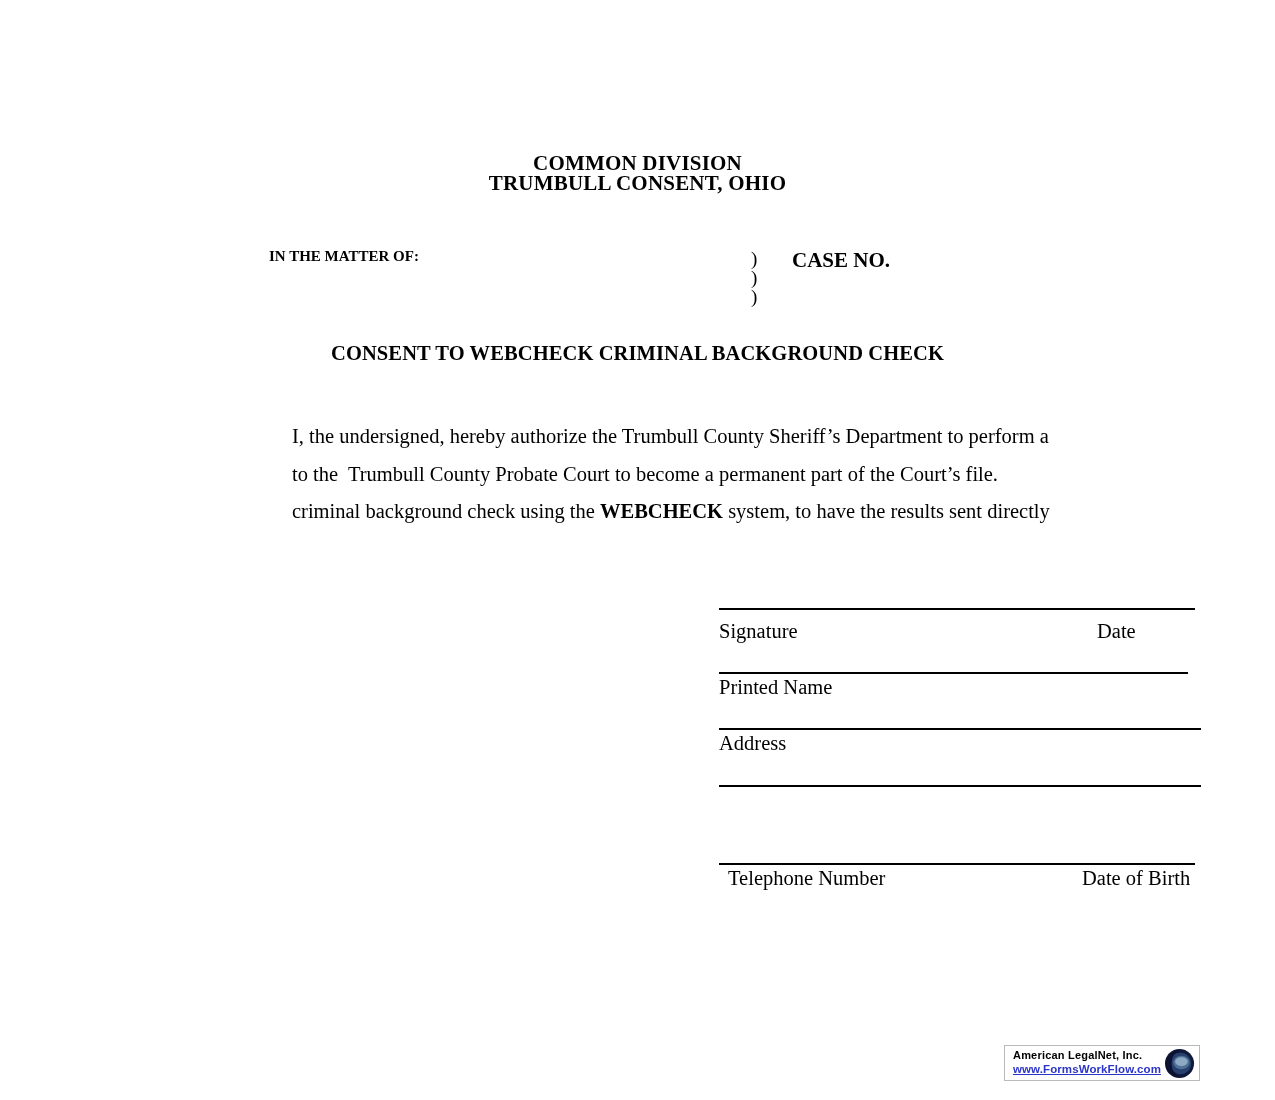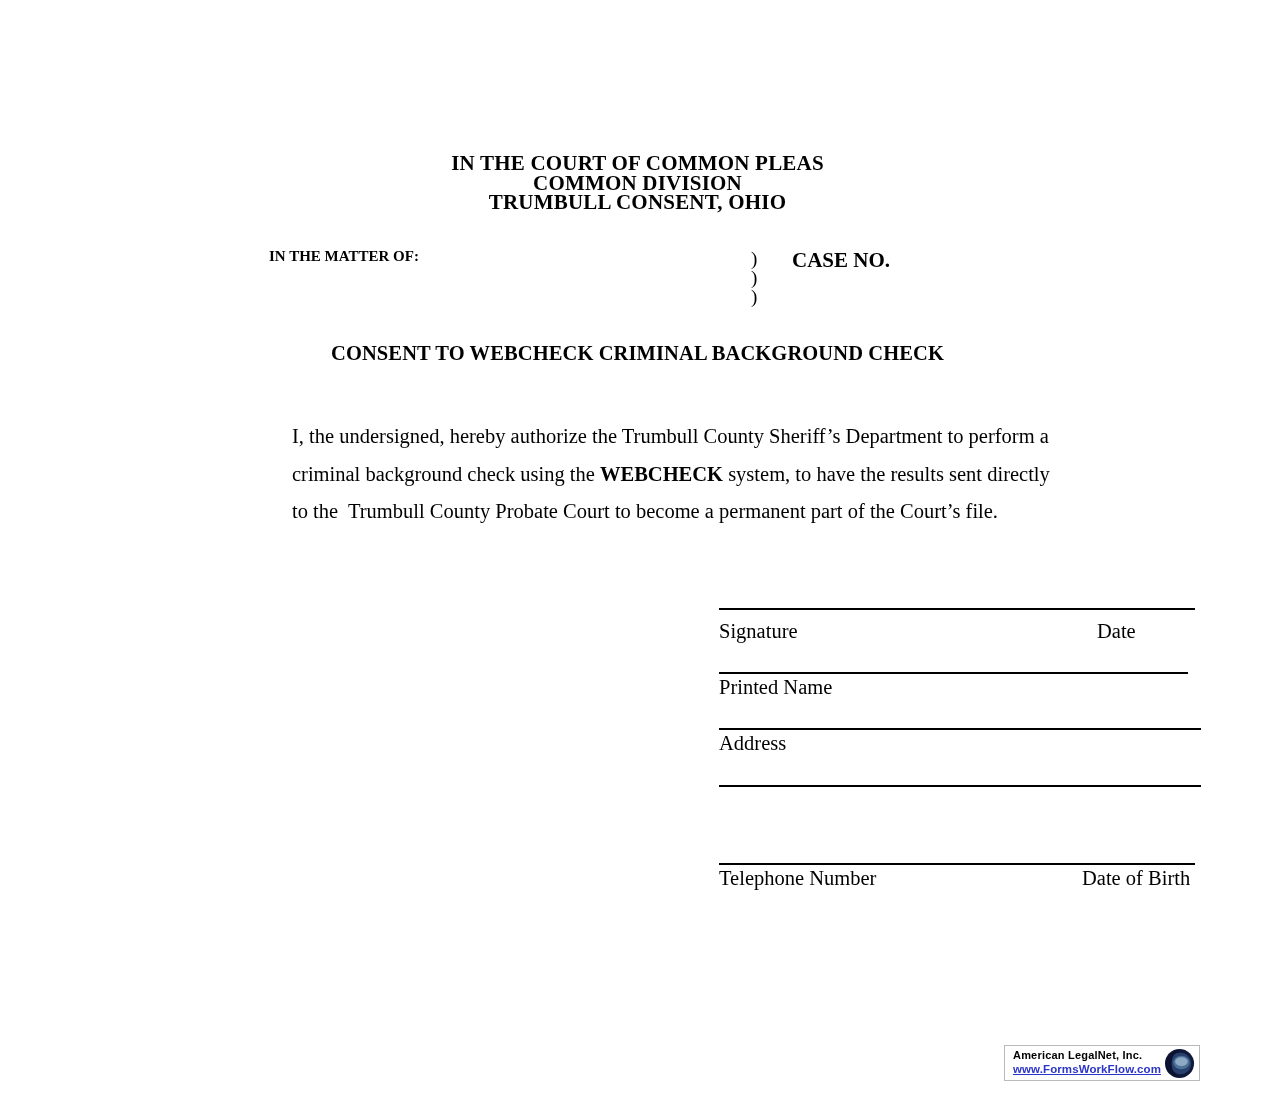--- a/index.html
+++ b/index.html
@@ -160,52 +160,51 @@
     width: 31px;
     height: 31px;
   }
 </style>
 </head>
 <body>
 
 <div class="page">
 
   <div class="court-heading">
-    <span class="hline">IN THE COURT OF COMMON PLEAS</span>
     <span class="hline">COMMON DIVISION</span>
     <span class="hline">TRUMBULL CONSENT, OHIO</span>
   </div>
 
   <div class="matter-label">IN THE MATTER OF:</div>
   <div class="paren-col">
     <span>)</span>
     <span>)</span>
     <span>)</span>
   </div>
   <div class="case-no">CASE NO.</div>
 
   <div class="form-title">CONSENT TO WEBCHECK CRIMINAL BACKGROUND CHECK</div>
 
   <div class="body-par" id="body-paragraph">
       <span class="bline"><span>I, the undersigned, hereby authorize the Trumbull County Sheriff’s Department to perform a</span></span>
+      <span class="bline"><span>to the  Trumbull County Probate Court to become a permanent part of the Court’s file.</span></span>
       <span class="bline"><span>criminal background check using the </span><b>WEBCHECK</b><span> system, to have the results sent directly</span></span>
-      <span class="bline"><span>to the  Trumbull County Probate Court to become a permanent part of the Court’s file.</span></span>
     </div>
 
   <div class="sig-block" id="signature-block">
       <div class="rule" style="top: 0px; left: 0px; width: 476px;"></div>
       <div class="field-label" style="top: 12px; left: 0px;">Signature</div>
       <div class="field-label" style="top: 12px; left: 378px;">Date</div>
       <div class="rule" style="top: 64px; left: 0px; width: 469px;"></div>
       <div class="field-label" style="top: 68px; left: 0px;">Printed Name</div>
       <div class="rule" style="top: 120px; left: 0px; width: 482px;"></div>
       <div class="field-label" style="top: 124px; left: 0px;">Address</div>
       <div class="rule" style="top: 177px; left: 0px; width: 482px;"></div>
       <div class="rule" style="top: 255px; left: 0px; width: 476px;"></div>
-      <div class="field-label" style="top: 259px; left: 0px; text-align: right;">Telephone Number</div>
+      <div class="field-label" style="top: 259px; left: 9px; text-align: right;">Telephone Number</div>
       <div class="field-label" style="top: 259px; left: 318px; margin-left: 45px;">Date of Birth</div>
     </div>
 
   <div class="watermark">
     <div class="wm-line1">American LegalNet, Inc.</div>
     <div class="wm-line2">www.FormsWorkFlow.com</div>
     <svg class="wm-logo" viewBox="0 0 32 32">
       <circle cx="16" cy="16" r="15" fill="#10183a"></circle>
       <ellipse cx="17" cy="16" rx="11" ry="11" fill="#1d2b55"></ellipse>
       <path d="M6 16a11 11 0 0 1 11-11 11 11 0 0 1 11 11 11 11 0 0 1-11 11A11 11 0 0 1 6 16z" fill="#27406e"></path>

